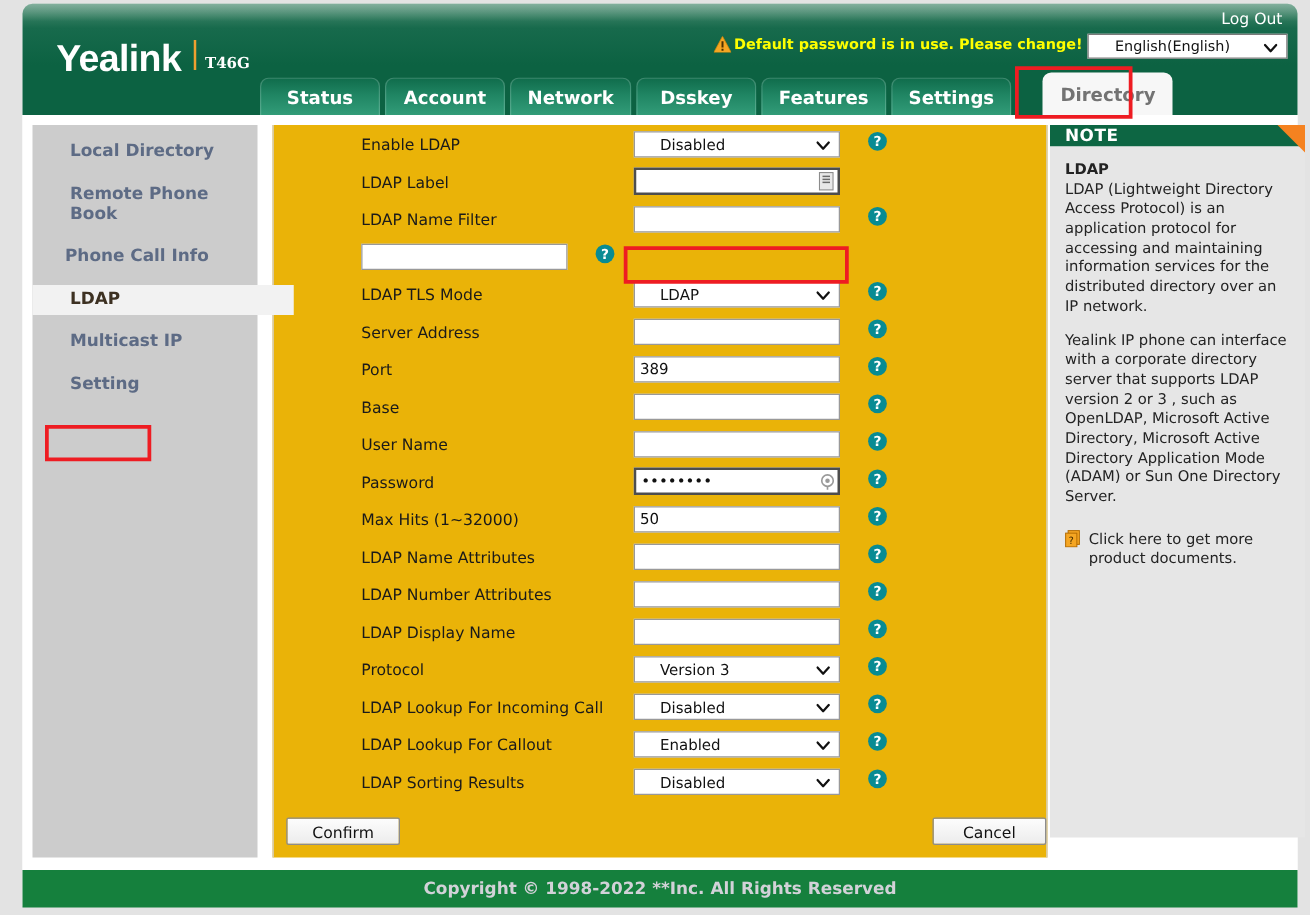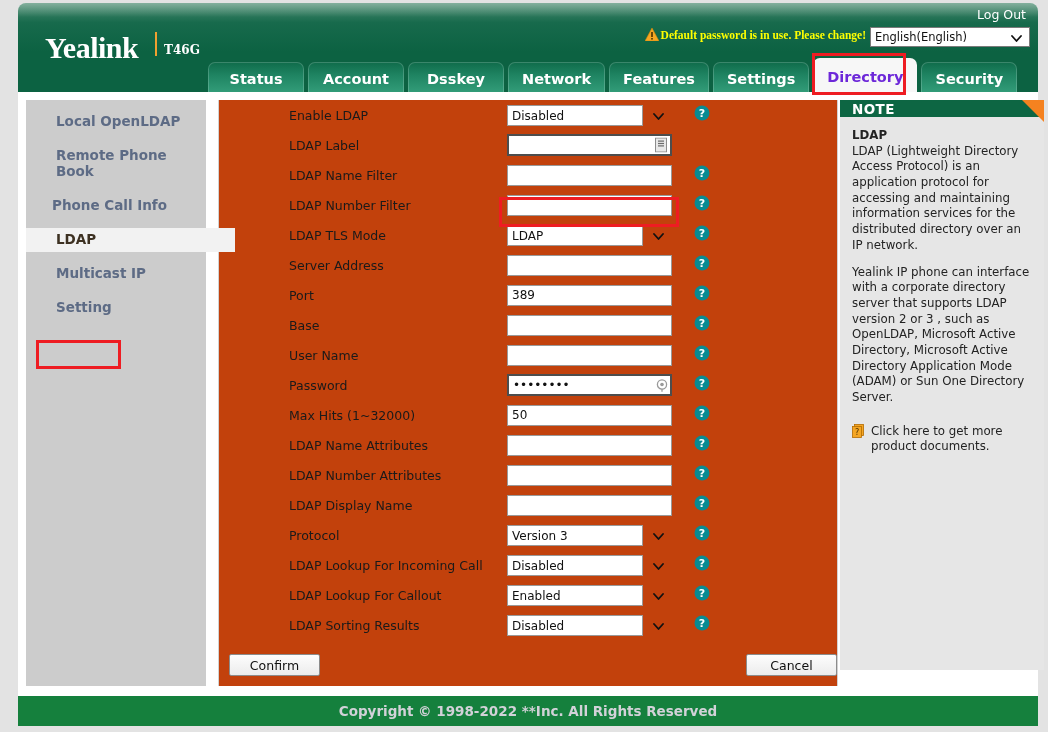--- a/index.html
+++ b/index.html
@@ -40,21 +40,21 @@
     background: linear-gradient(to bottom, rgba(255,255,255,.30), rgba(255,255,255,0));
   }
 
   .logo {
     position: absolute;
     left: 27px; top: 28px;
     color: #ffffff;
     font-size: 30px;
     font-weight: bold;
     letter-spacing: -0.5px;
-    font-family: Liberation Serif, serif;
+    font-family: Liberation Sans, sans-serif;
   }
   .logo-sep {
     position: absolute;
     left: 137px; top: 29px;
     width: 2px; height: 24px;
     background: #f0a030;
   }
   .logo-model {
     position: absolute;
     left: 146px; top: 40px;
@@ -69,21 +69,21 @@
     right: 12px; top: 4px;
     color: #ffffff;
     font-size: 12.5px;
     font-weight: normal;
     cursor: pointer;
   }
 
   .warn-wrap {
     position: absolute;
     right: 172px; top: 25px;
-    display: flex; align-items: center; gap: 2px; font-family: Liberation Serif, serif;
+    display: flex; align-items: center; gap: 2px;
   }
   .warn-icon {
     width: 14px; height: 13px;
     position: relative;
   }
   .warn-icon svg { display:block; }
   .warn-text {
     color: #ffff00;
     font-size: 11.5px;
     font-weight: bold;
@@ -91,21 +91,21 @@
   }
 
   .lang-select {
     position: absolute;
     right: 8px; top: 24px;
     width: 160px; height: 20px;
     font-size: 11.5px;
     font-family: "DejaVu Sans", "Liberation Sans", sans-serif;
     border: 1px solid #7a7a7a;
     background: #ffffff;
-    padding: 0 4px;
+    padding: 0 21px;
     color: #111;
     -webkit-appearance: none;
     appearance: none;
   }
   .lang-wrap {
     position: absolute; right: 8px; top: 24px;
     width: 160px; height: 20px;
   }
   .lang-wrap .caret {
     position: absolute; right: 8px; top: 50%;
@@ -131,23 +131,24 @@
     font-size: 14.5px;
     font-weight: bold;
     border-radius: 7px 7px 0 0;
     background: linear-gradient(to bottom, #0f6b4a 0%, #1f8462 40%, #35a07c 100%);
     box-shadow: inset 0 0 0 1px rgba(255,255,255,0.18);
     cursor: pointer;
     white-space: nowrap;
   }
   .tab.active {
     background: #f7f7f7;
-    color: #6d28d9;
+    color: #737373;
     height: 37px;
     box-shadow: none;
+    margin-left: 21px;
   }
   .tab-hl {
     position: absolute;
     left: 812px; top: 53px;
     width: 94px; height: 42px;
     border: 3px solid #ee1c22;
     box-sizing: border-box;
     pointer-events: none;
     z-index: 30;
   }
@@ -188,21 +189,21 @@
     border: 3px solid #ee1c22;
     box-sizing: border-box;
     pointer-events: none;
     z-index: 30;
   }
 
   .content {
     position: absolute;
     left: 200px; top: 8px;
     width: 620px; height: 586px;
-    background: #c2410c;
+    background: #eab308;
     border-left: 1px solid #d2d2d2;
     border-right: 1px solid #d2d2d2;
   }
 
   .form-row {
     display: flex;
     align-items: center;
     height: 30px;
     padding-left: 70px;
   }
@@ -222,25 +223,25 @@
     font-size: 12px;
     padding: 0 4px;
     color: #111;
     font-family: "DejaVu Sans", "Liberation Sans", sans-serif;
   }
   input.txt.focused {
     border: 2px solid #4d4d4d;
     height: 22px;
   }
   select.sel {
-    width: 136px; height: 21px;
+    width: 165px; height: 21px;
     border: 1px solid #999999;
     background: #ffffff;
     font-size: 12px;
-    padding: 0 4px;
+    padding: 0 20px;
     color: #111;
     font-family: "DejaVu Sans", "Liberation Sans", sans-serif;
     -webkit-appearance: none;
     appearance: none;
   }
   .sel-wrap { position: relative; width:165px; height:21px; }
   .sel-wrap .caret { position:absolute; right:8px; top:50%; transform:translateY(-50%); pointer-events:none; }
 
   .field-glyph {
     position: absolute;
@@ -369,45 +370,42 @@
     </div>
 
     <div class="tabs">
         <div class="tab">
           <span>Status</span>
         </div>
         <div class="tab">
           <span>Account</span>
         </div>
         <div class="tab">
+          <span>Network</span>
+        </div>
+        <div class="tab">
           <span>Dsskey</span>
-        </div>
-        <div class="tab">
-          <span>Network</span>
         </div>
         <div class="tab">
           <span>Features</span>
         </div>
         <div class="tab">
           <span>Settings</span>
         </div>
         <div class="tab active">
           <span>Directory</span>
-        </div>
-        <div class="tab">
-          <span>Security</span>
         </div>
       </div>
   </div>
   <div class="tab-hl"></div>
 
   <div class="body-area">
 
     <div class="sidebar">
-        <div class="side-item" style="margin-top: 10px;"><span>Local OpenLDAP</span></div>
+        <div class="side-item" style="margin-top: 10px;"><span>Local Directory</span></div>
         <div class="side-item" style="margin-top: 10px;"><span>Remote Phone Book</span></div>
         <div class="side-item" style="margin-top: 10px; padding-left: 26px;"><span>Phone Call Info</span></div>
         <div class="side-item active" style="margin-top: 10px;"><span>LDAP</span></div>
         <div class="side-item" style="margin-top: 10px;"><span>Multicast IP</span></div>
         <div class="side-item" style="margin-top: 10px;"><span>Setting</span></div>
       </div>
     <div class="side-hl"></div>
 
     <div class="content">
       <div id="form-rows">
@@ -435,21 +433,20 @@
           </div>
           <div class="form-row">
             <div class="f-label">LDAP Name Filter</div>
             <div class="f-ctrl"><input class="txt" type="text" style=""></div>
             <div class="f-help"><span class="help-icon"><svg width="16" height="16" viewBox="0 0 16 16">
                   <circle cx="8" cy="8" r="7.5" fill="#088b93"></circle>
                   <text x="8" y="12" font-size="11" font-weight="bold" font-family="DejaVu Sans, sans-serif" fill="#ffffff" text-anchor="middle">?</text>
                 </svg></span></div>
           </div>
           <div class="form-row">
-            <div class="f-label">LDAP Number Filter</div>
             <div class="f-ctrl"><input class="txt" type="text" style=""></div>
             <div class="f-help"><span class="help-icon"><svg width="16" height="16" viewBox="0 0 16 16">
                   <circle cx="8" cy="8" r="7.5" fill="#088b93"></circle>
                   <text x="8" y="12" font-size="11" font-weight="bold" font-family="DejaVu Sans, sans-serif" fill="#ffffff" text-anchor="middle">?</text>
                 </svg></span></div>
           </div>
           <div class="form-row">
             <div class="f-label">LDAP TLS Mode</div>
             <div class="f-ctrl">
               <div class="sel-wrap"><select class="sel"><option>LDAP</option><option>LDAP TLS Start</option><option>LDAPS</option></select><span class="caret"><svg width="11" height="8" viewBox="0 0 11 8">

